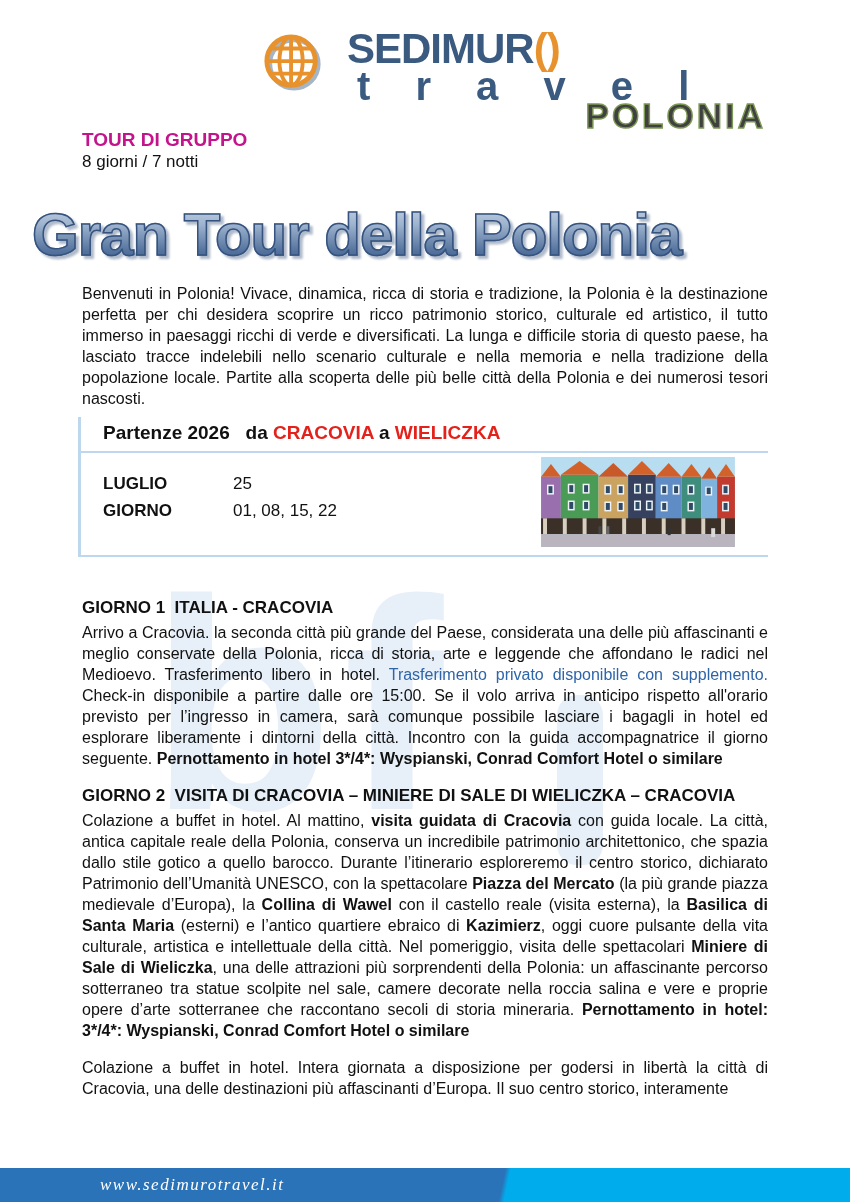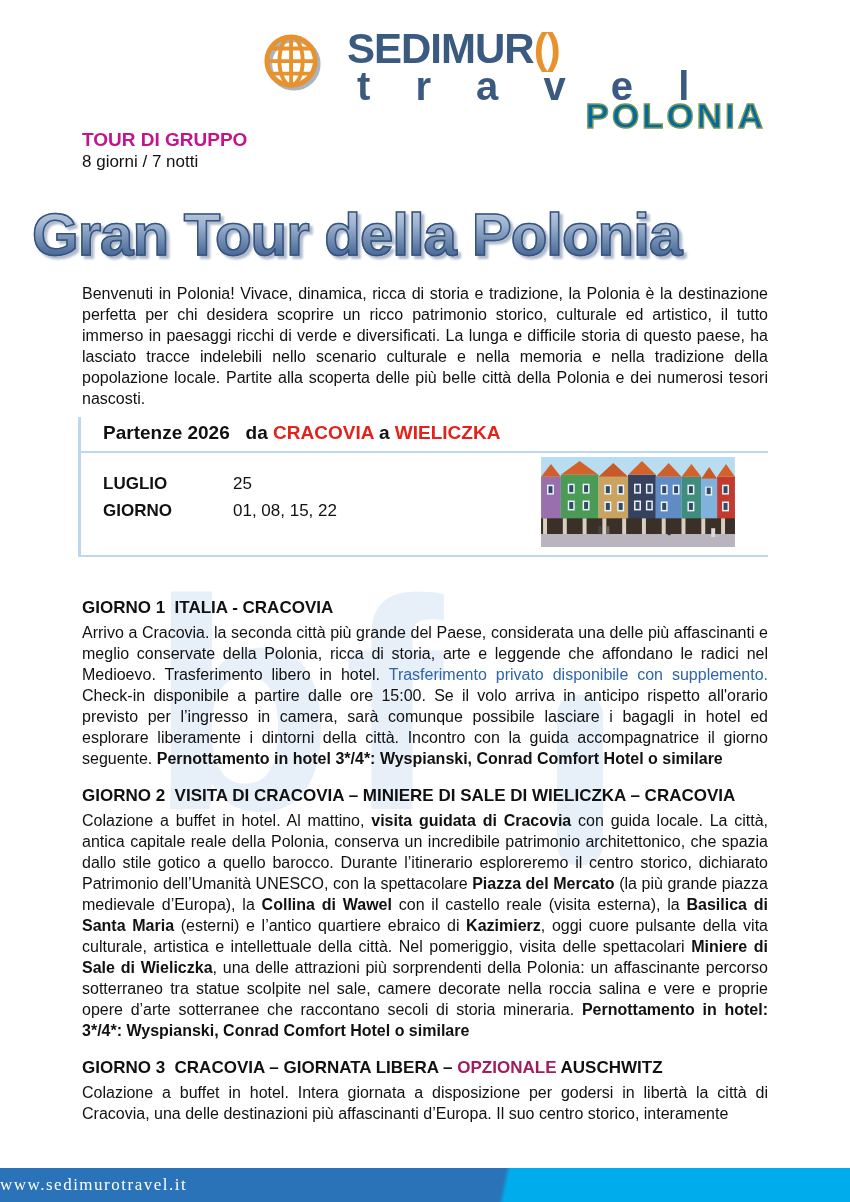--- a/index.html
+++ b/index.html
@@ -29,21 +29,21 @@
     color:var(--brand-blue,#3A5A80);
   }
   .logo-parens{color:var(--brand-orange,#E8922E);}
   .logo-sub{
     font-size:40px;font-weight:bold;letter-spacing:17px;
     color:var(--brand-blue,#3A5A80);margin-top:-4px;padding-left:10px;
   }
   .country-label{
     position:absolute;top:96px;right:84px;z-index:1;
     font-size:35px;font-weight:bold;letter-spacing:3px;
-    color:#0369a1;-webkit-text-stroke:1.4px var(--polonia-green,#7D9A55);
+    color:#404040;-webkit-text-stroke:1.4px var(--polonia-green,#7D9A55);
   }
 
   .tour-type{
     position:absolute;left:82px;top:129px;z-index:1;
     font-size:19px;font-weight:bold;color:var(--magenta,#C4148C);
   }
   .tour-duration{position:absolute;left:82px;top:152px;z-index:1;font-size:17px;}
 
   
   .page-title{
@@ -88,21 +88,21 @@
   .seg-plain{}
   .seg-bold{font-weight:bold;}
   .seg-blue{color:var(--note-blue,#2E64A8);}
   .seg-red{color:var(--red,#E3221B);font-weight:bold;}
   .seg-magenta{color:var(--opzionale,#A01C5E);font-weight:bold;}
 
   
   .footer{
     position:absolute;left:0;bottom:0;width:850px;height:34px;z-index:2;
     background:linear-gradient(102deg,var(--footer-dark,#2B73B8) 0 59%,var(--footer-light,#00ACEC) 59.6% 100%);
-    display:flex;align-items:center;box-sizing:border-box;
+    display:flex;align-items:center;padding-left:100px;box-sizing:border-box;font-style:italic;
   }
   .footer-url{
     font-family:"Liberation Serif",serif;color:#ffffff;
     font-size:17px;letter-spacing:1.5px;text-decoration:none;cursor:pointer;
   }
 </style>
 </head>
 <body>
 
 <div class="page">
@@ -245,21 +245,20 @@
   <div class="days">
     <div class="day">
       <div class="day-heading"><span class="seg-plain">GIORNO 1  ITALIA - CRACOVIA</span></div>
       <div class="day-body"><span class="seg-plain">Arrivo a Cracovia. la seconda città più grande del Paese, considerata una delle più affascinanti e meglio conservate della Polonia, ricca di storia, arte e leggende che affondano le radici nel Medioevo. Trasferimento libero in hotel. </span><span class="seg-blue">Trasferimento privato disponibile con supplemento.</span><span class="seg-plain"> Check-in disponibile a partire dalle ore 15:00. Se il volo arriva in anticipo rispetto all'orario previsto per l’ingresso in camera, sarà comunque possibile lasciare i bagagli in hotel ed esplorare liberamente i dintorni della città. Incontro con la guida accompagnatrice il giorno seguente. </span><span class="seg-bold">Pernottamento in hotel 3*/4*: Wyspianski, Conrad Comfort Hotel o similare</span></div>
     </div>
     <div class="day">
       <div class="day-heading"><span class="seg-plain">GIORNO 2  VISITA DI CRACOVIA – MINIERE DI SALE DI WIELICZKA – CRACOVIA</span></div>
       <div class="day-body"><span class="seg-plain">Colazione a buffet in hotel. Al mattino, </span><span class="seg-bold">visita guidata di Cracovia</span><span class="seg-plain"> con guida locale. La città, antica capitale reale della Polonia, conserva un incredibile patrimonio architettonico, che spazia dallo stile gotico a quello barocco. Durante l’itinerario esploreremo il centro storico, dichiarato Patrimonio dell’Umanità UNESCO, con la spettacolare </span><span class="seg-bold">Piazza del Mercato</span><span class="seg-plain"> (la più grande piazza medievale d’Europa), la </span><span class="seg-bold">Collina di Wawel</span><span class="seg-plain"> con il castello reale (visita esterna), la </span><span class="seg-bold">Basilica di Santa Maria</span><span class="seg-plain"> (esterni) e l’antico quartiere ebraico di </span><span class="seg-bold">Kazimierz</span><span class="seg-plain">, oggi cuore pulsante della vita culturale, artistica e intellettuale della città. Nel pomeriggio, visita delle spettacolari </span><span class="seg-bold">Miniere di Sale di Wieliczka</span><span class="seg-plain">, una delle attrazioni più sorprendenti della Polonia: un affascinante percorso sotterraneo tra statue scolpite nel sale, camere decorate nella roccia salina e vere e proprie opere d’arte sotterranee che raccontano secoli di storia mineraria. </span><span class="seg-bold">Pernottamento in hotel: 3*/4*: Wyspianski, Conrad Comfort Hotel o similare</span></div>
     </div>
     <div class="day">
-      <div class="day-heading"><span class="seg-plain">GIORNO 3  CRACOVIA – GIORNATA LIBERA – </span><span class="seg-magenta">OPZIONALE</span><span class="seg-plain"> AUSCHWITZ</span></div>
       <div class="day-body"><span class="seg-plain">Colazione a buffet in hotel. Intera giornata a disposizione per godersi in libertà la città di Cracovia, una delle destinazioni più affascinanti d’Europa. Il suo centro storico, interamente</span></div>
     </div>
   </div>
 
   <div class="footer">
     <span class="footer-url">www.sedimurotravel.it</span>
   </div>
 
 </div>
 

